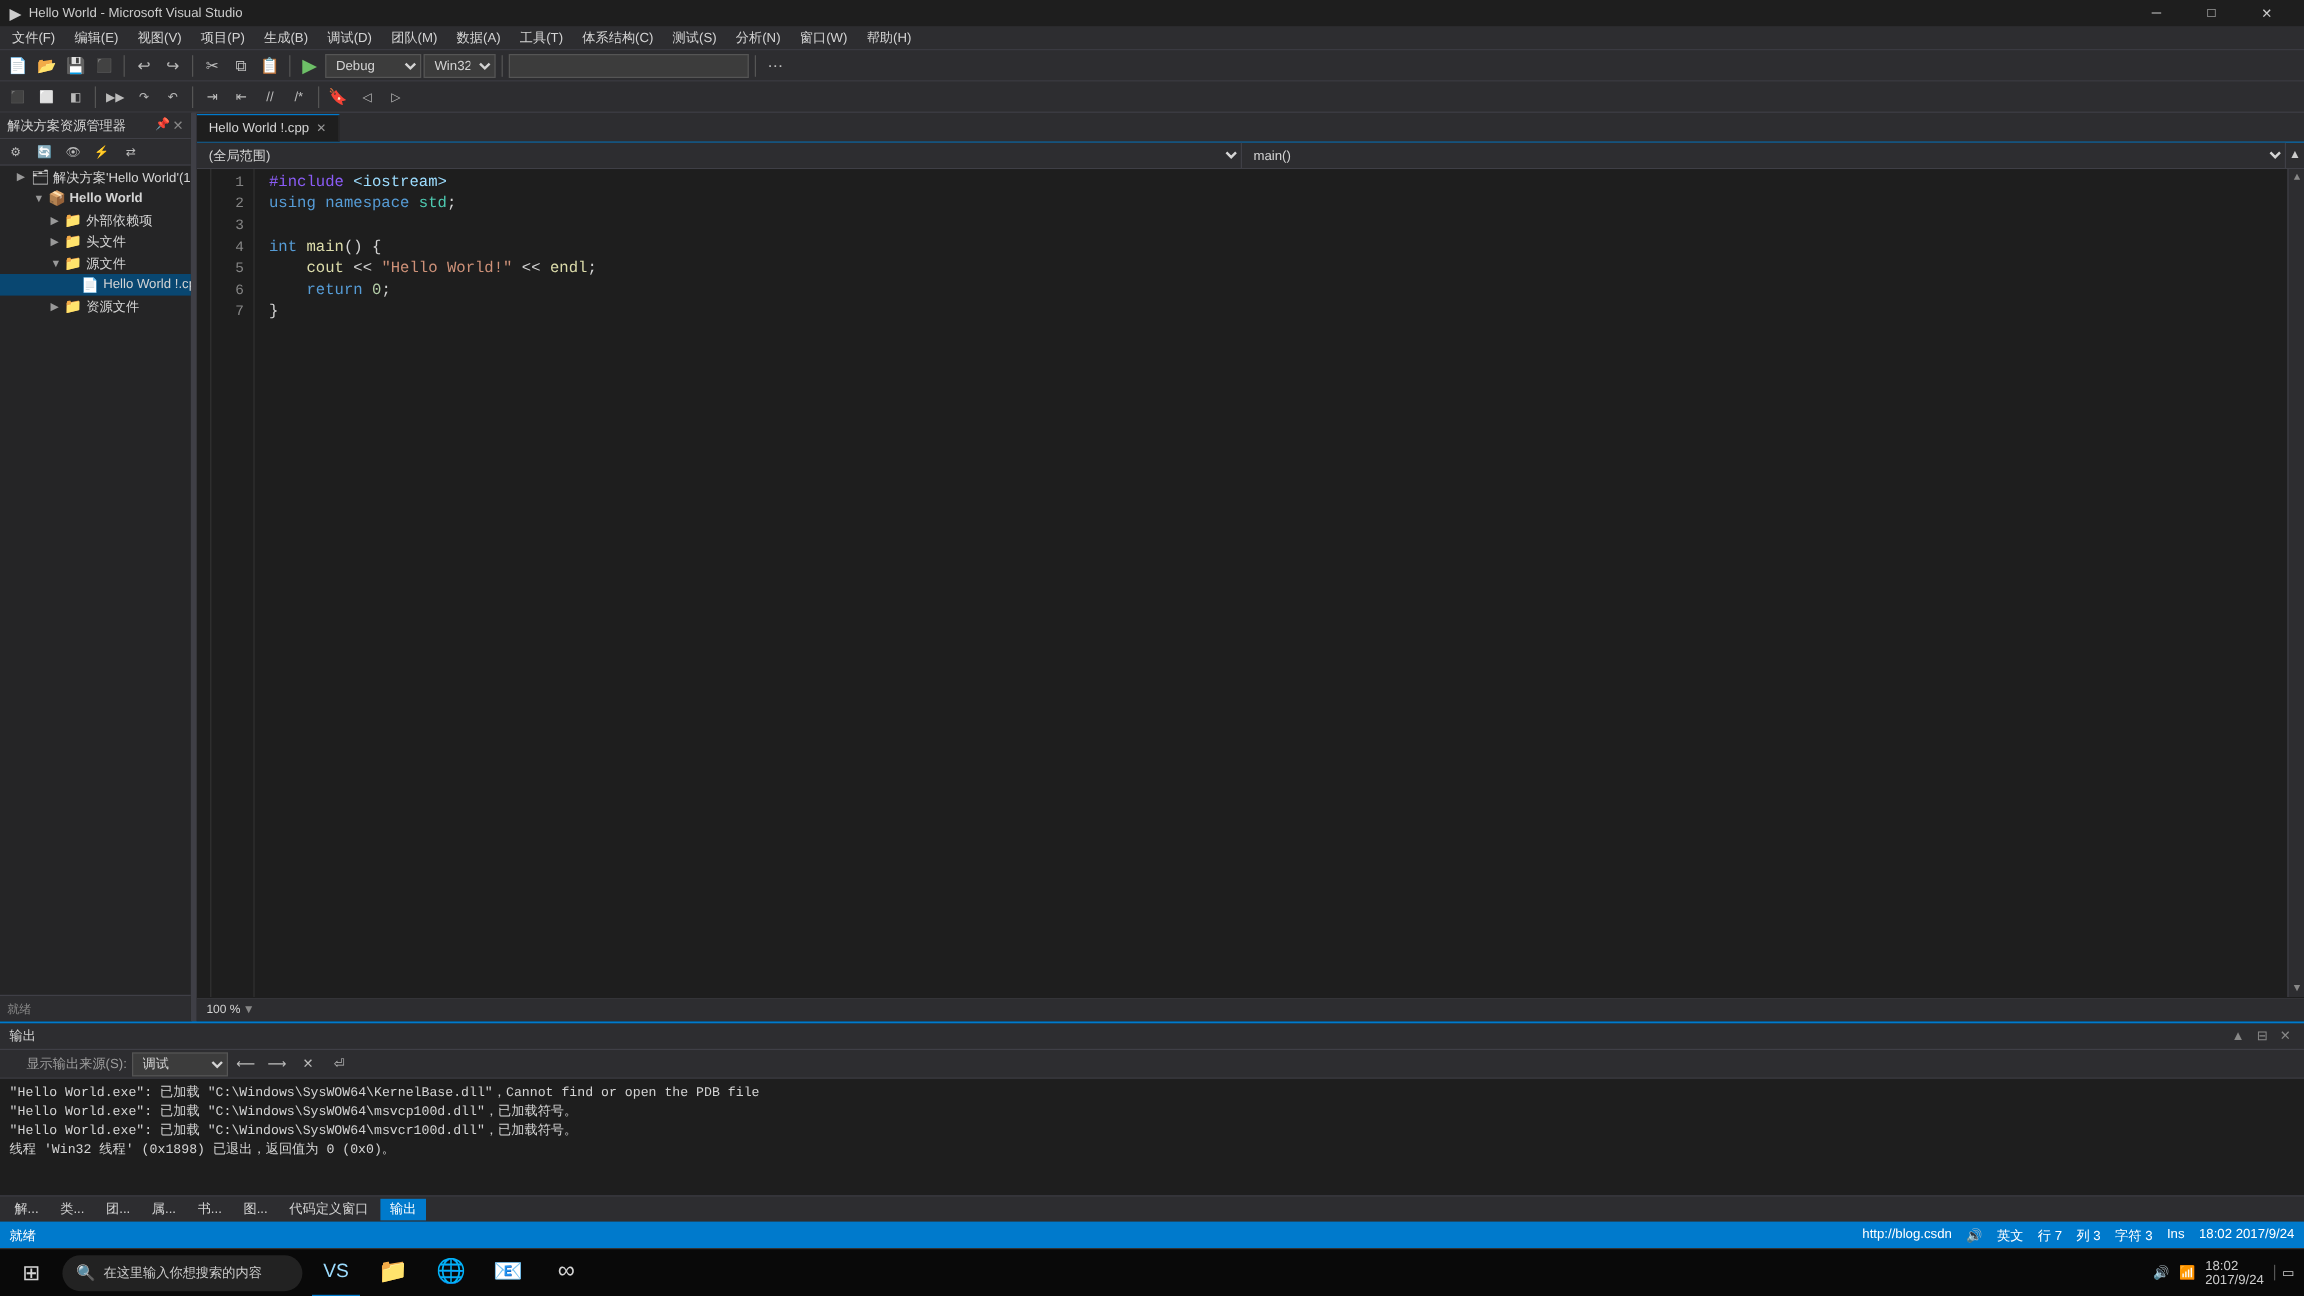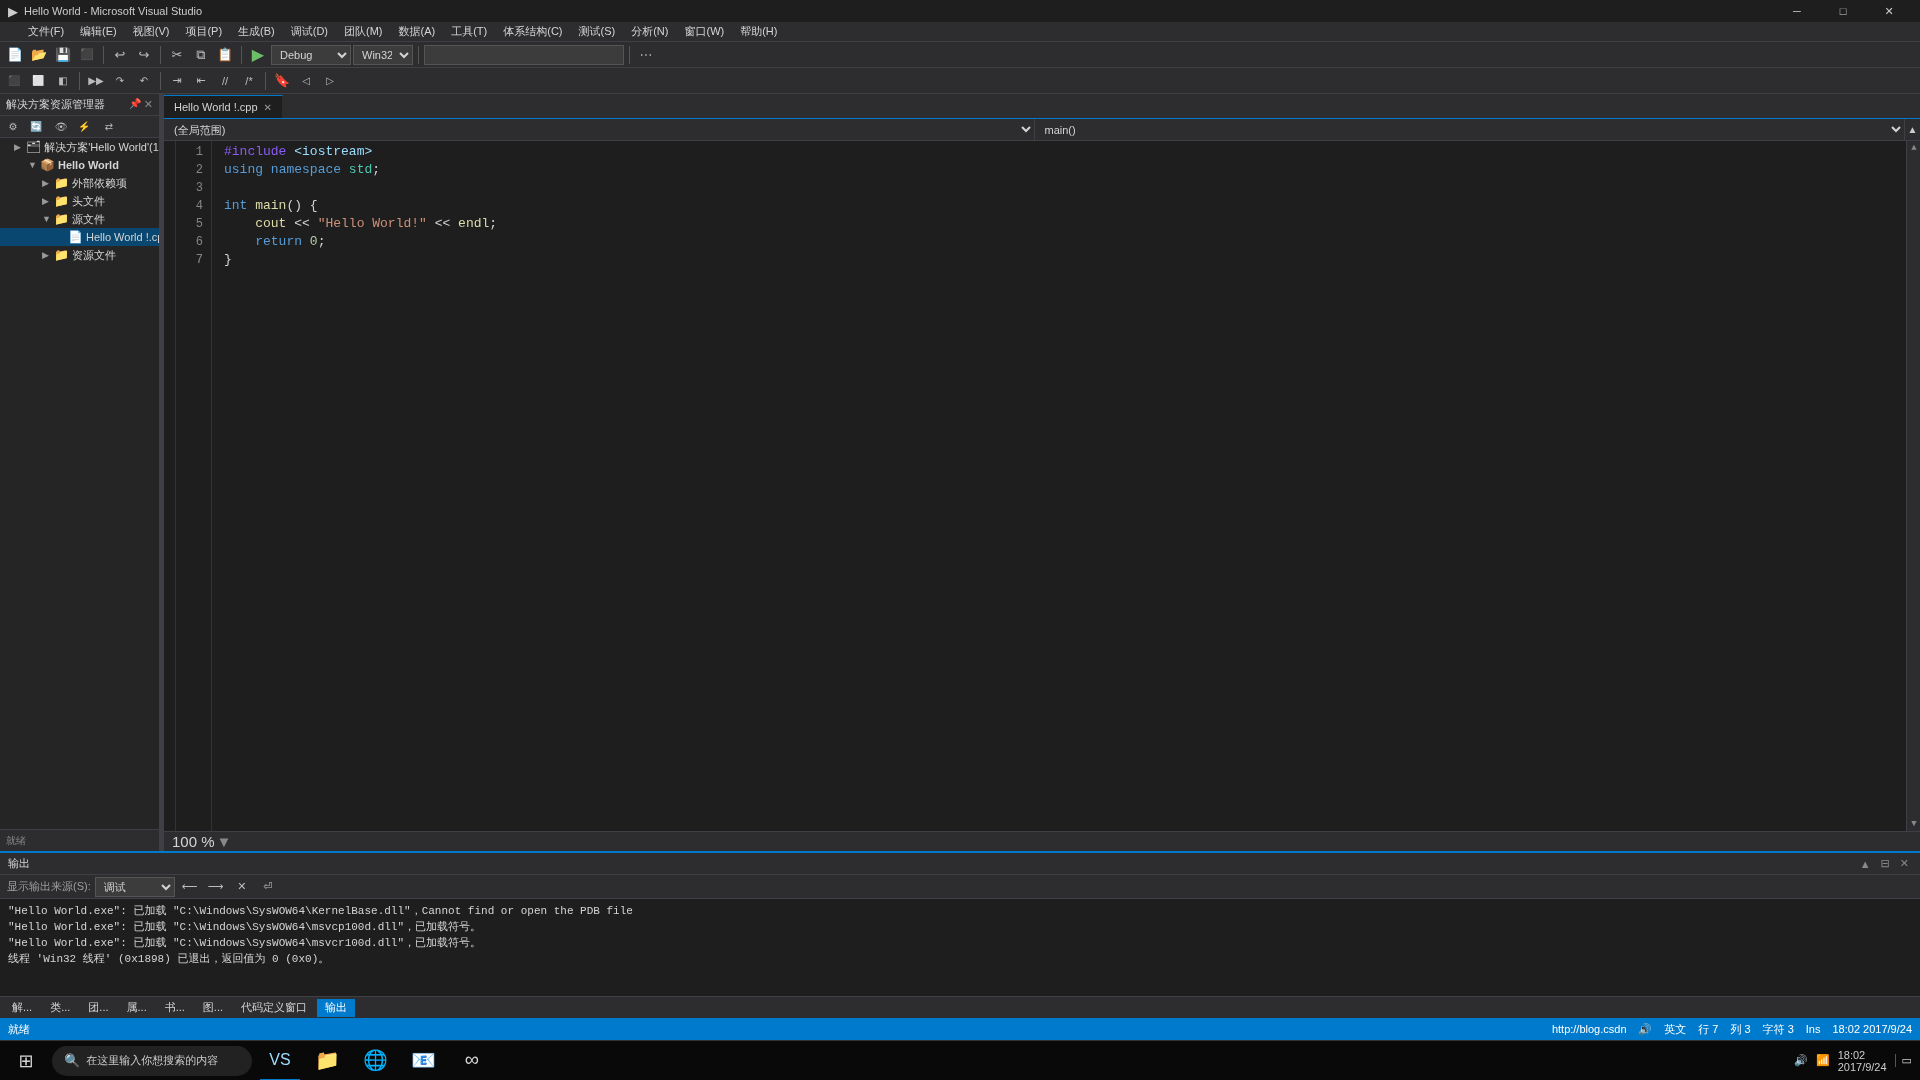--- a/index.html
+++ b/index.html
@@ -22,21 +22,21 @@
       width: 46px; height: 22px; display: flex; align-items: center; justify-content: center;
       cursor: pointer; font-size: 11px; color: #ccc;
     }
 
     
     #menu-bar {
       height: 20px;
       background: #2d2d30;
       display: flex;
       align-items: flex-end;
-      padding: 0 20px;
+      padding: 0 2px;
       border-bottom: 1px solid #3f3f46;
     }
     .menu-item {
       padding: 2px 8px;
       font-size: 11px;
       color: #d4d4d4;
       cursor: pointer;
       height: 100%;
       display: flex;
       align-items: center;
@@ -247,21 +247,21 @@
     }
 
     
     #zoom-bar {
       height: 20px;
       background: #2d2d30;
       border-top: 1px solid #3f3f46;
       display: flex;
       align-items: center;
       padding: 0 8px;
-      font-size: 15px;
+      font-size: 10px;
       color: #d4d4d4;
     }
 
     
     #output-panel {
       height: 145px;
       background: #1e1e1e;
       border-top: 2px solid #007acc;
       display: flex;
       flex-direction: column;
@@ -275,21 +275,21 @@
       font-size: 11px;
       color: #d4d4d4;
       border-bottom: 1px solid #3f3f46;
       justify-content: space-between;
     }
     #output-toolbar {
       height: 24px;
       background: #2d2d30;
       display: flex;
       align-items: center;
-      padding: 0 7px;
+      padding: 0 22px;
       border-bottom: 1px solid #3f3f46;
       gap: 4px;
       font-size: 11px;
     }
     #output-content {
       flex: 1;
       overflow-y: auto;
       padding: 4px 8px;
       font-family: 'Consolas', 'Courier New', monospace;
       font-size: 11px;

